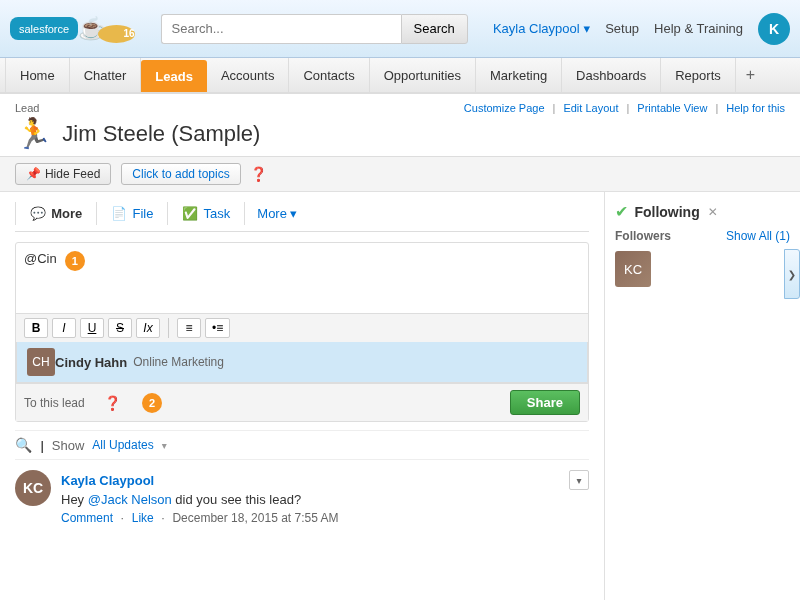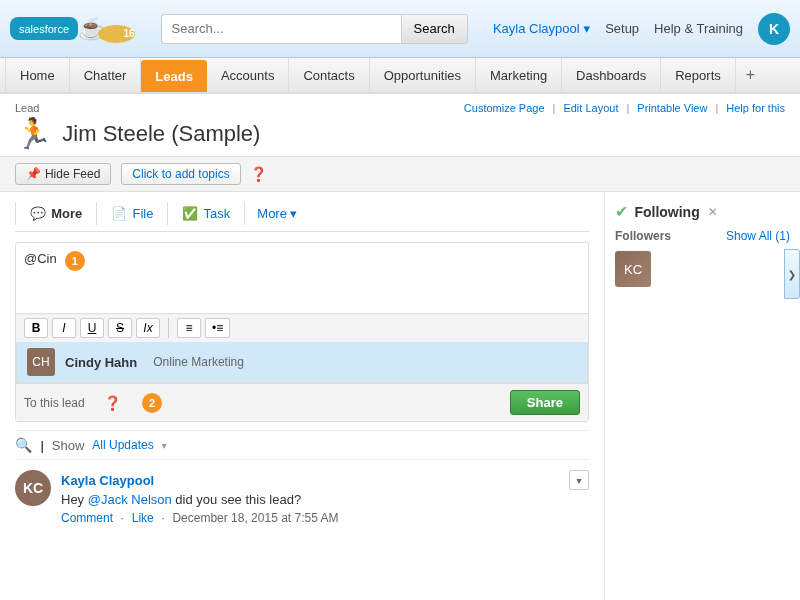--- a/index.html
+++ b/index.html
@@ -306,21 +306,20 @@
     
     .mention-dropdown {
       background: white;
       border: 1px solid #ddd;
       border-top: none;
       position: relative;
     }
     .mention-item {
       display: flex;
       align-items: center;
-      gap: 10px;
       padding: 6px 10px;
       cursor: pointer;
       background: #d0e8f8;
     }
     .mention-avatar {
       width: 28px;
       height: 28px;
       border-radius: 3px;
       background: #8B6B5A;
       overflow: hidden;

